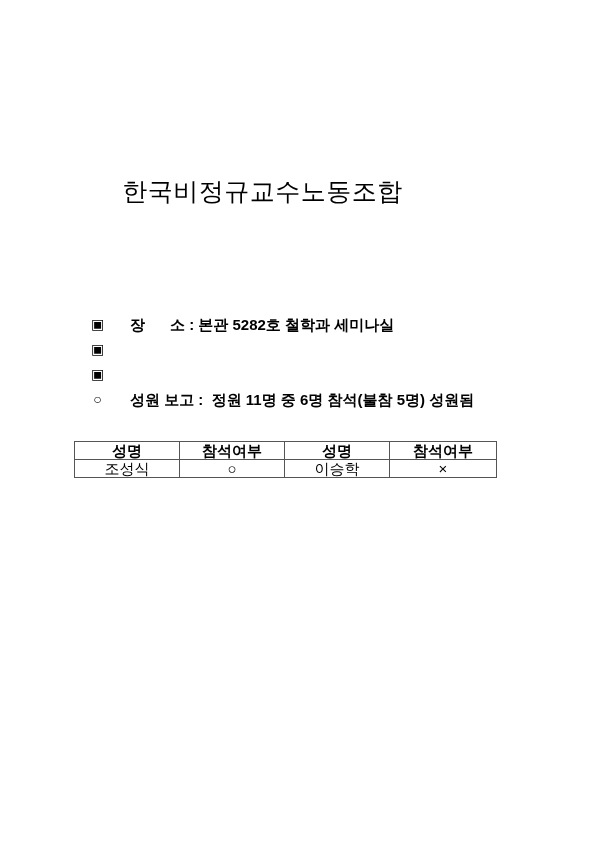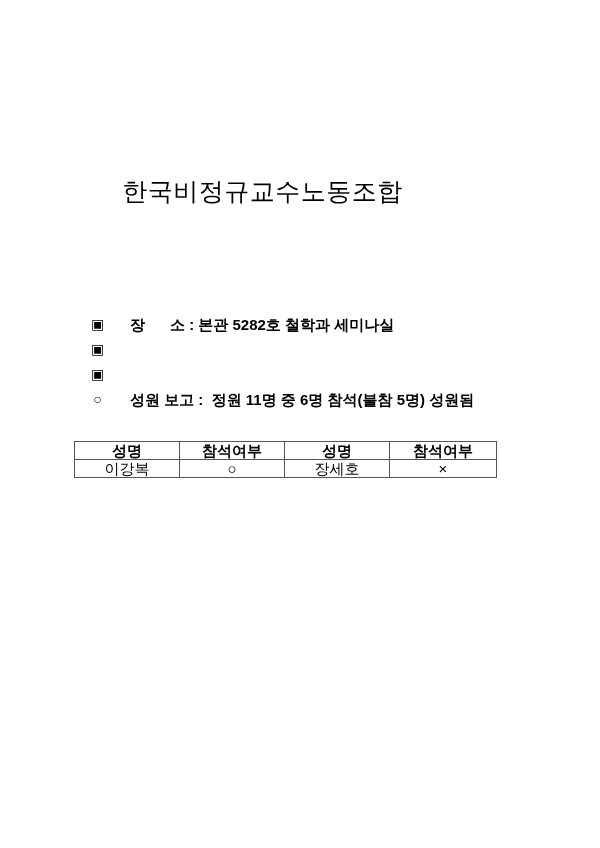--- a/index.html
+++ b/index.html
@@ -110,21 +110,21 @@
     <thead>
       <tr>
         <th>성명</th>
         <th>참석여부</th>
         <th>성명</th>
         <th>참석여부</th>
       </tr>
     </thead>
     <tbody>
       <tr>
-        <td>이강복</td>
+        <td>조성식</td>
         <td class="mark-cell">○</td>
-        <td>장세호</td>
+        <td>이승학</td>
         <td class="mark-cell">×</td>
       </tr>
     </tbody>
   </table>
 
 </div>
 
 </body></html>

